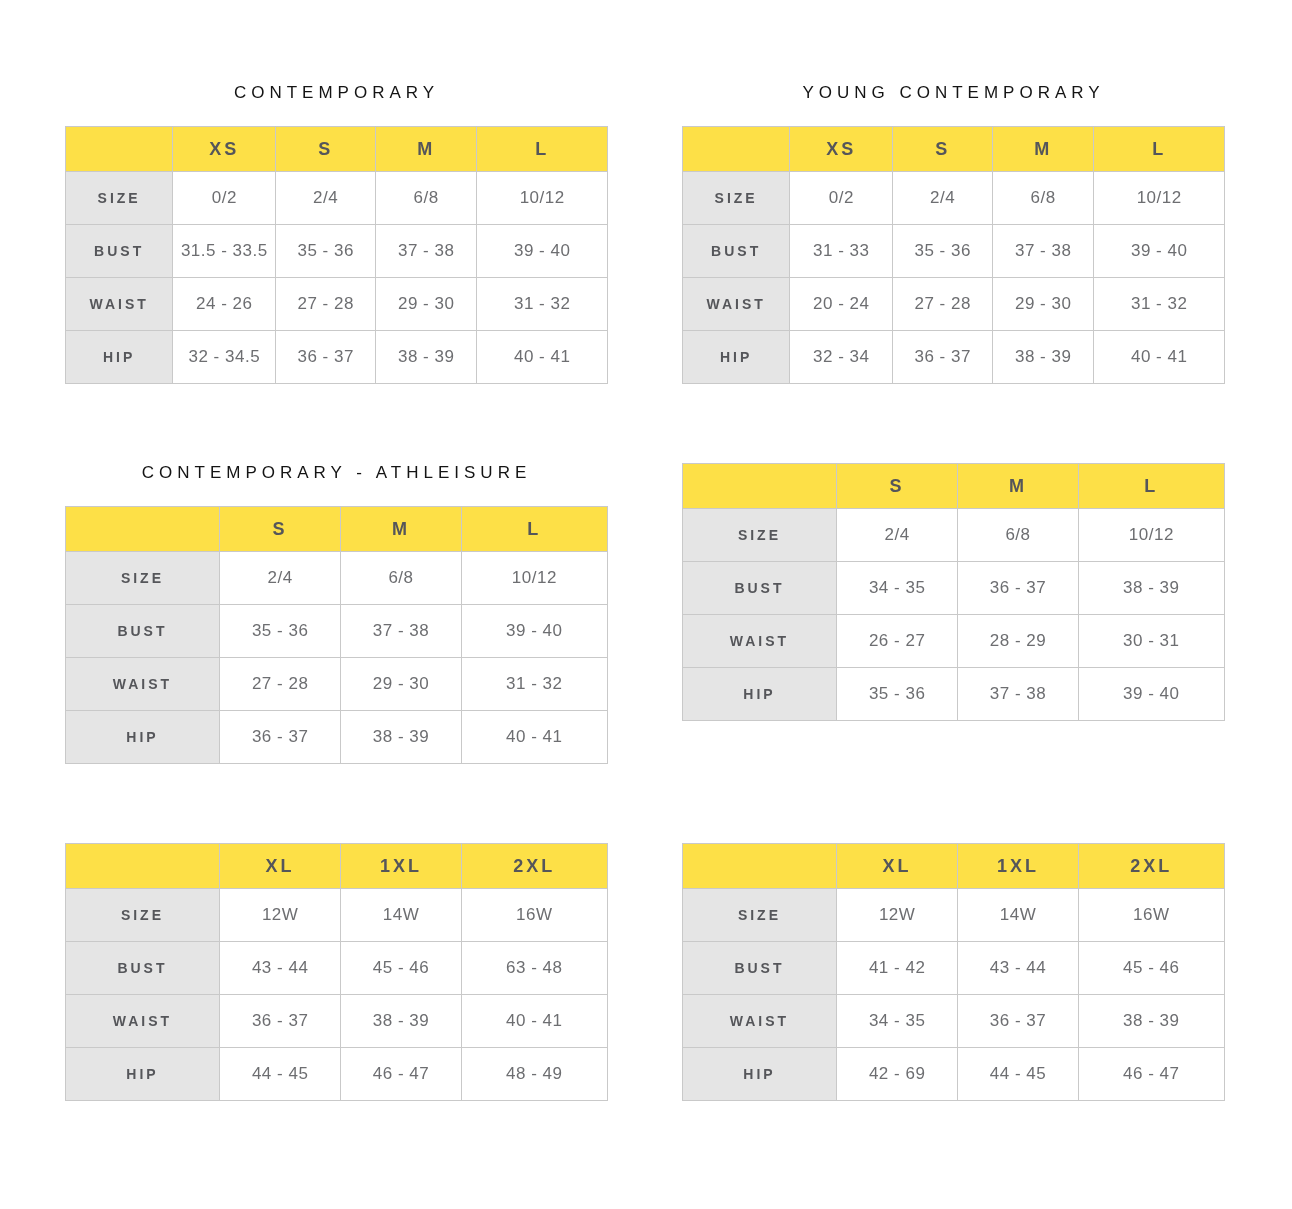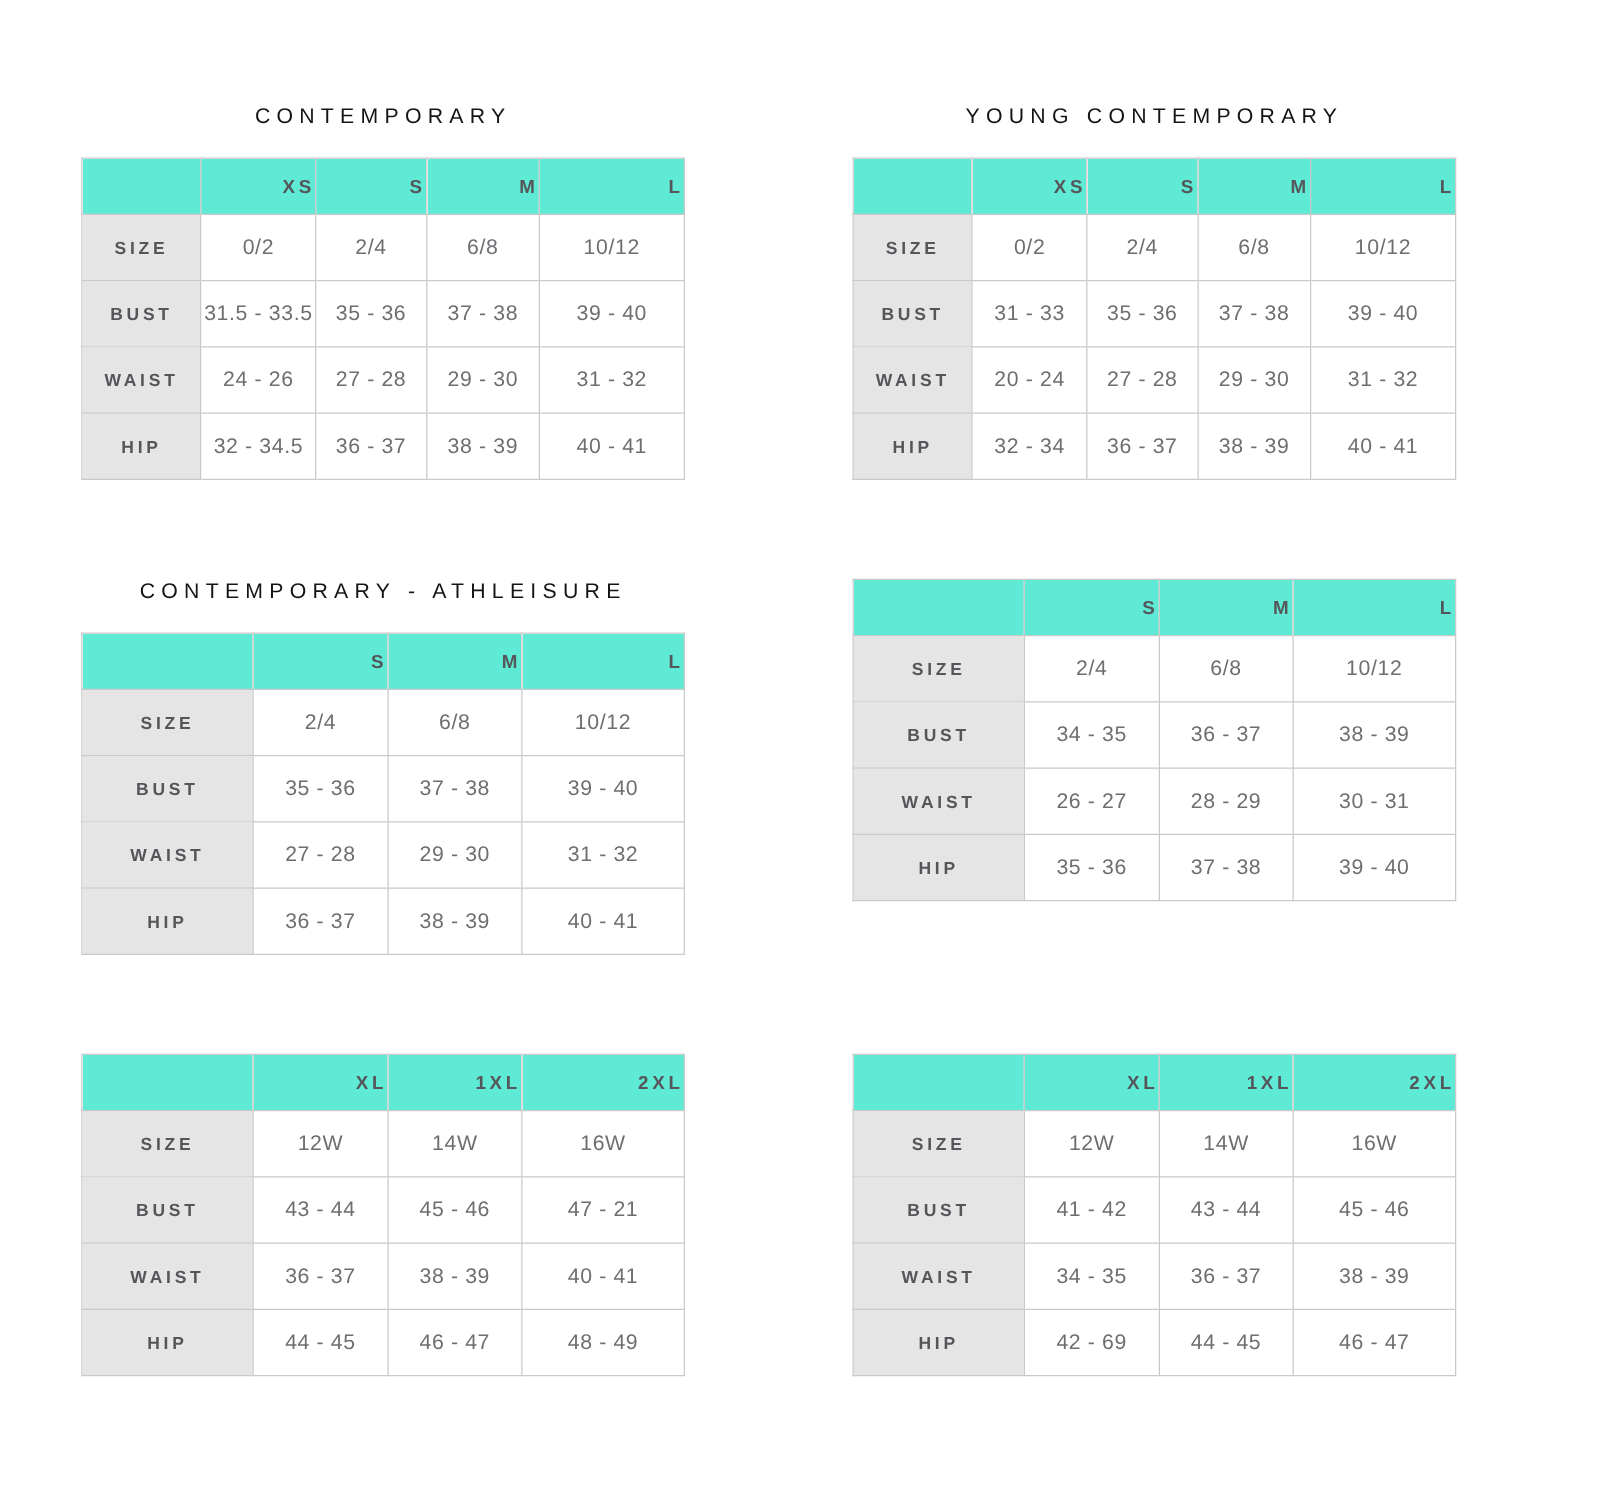--- a/index.html
+++ b/index.html
@@ -14,21 +14,21 @@
     -webkit-font-smoothing: antialiased;
   }
   .charts-grid {
     display: grid;
     grid-template-columns: 543px 543px;
     column-gap: 74px;
     row-gap: 79px;
     padding: 83px 0 0 65px;
     box-sizing: border-box;
   }
-  .chart-section { width: 483px; }
+  .chart-section { width: 543px; }
   .chart-title {
     margin: 0 0 23px 0;
     font-size: 17px;
     font-weight: 400;
     letter-spacing: 5px;
     color: #141414;
     text-align: center;
     line-height: 20px;
     white-space: nowrap;
   }
@@ -39,26 +39,25 @@
   }
   .size-table th, .size-table td {
     border: 1px solid #c9c9c9;
     text-align: center;
     vertical-align: middle;
     padding: 0;
     overflow: hidden;
   }
   .size-table thead th {
     height: 44px;
-    background: #5eead4;
-    font-size: 15px;
+    background: #fde047;
+    font-size: 18px;
     font-weight: 700;
     letter-spacing: 3px;
     color: #55565a;
-    text-align: right;
   }
   .size-table tbody th {
     height: 52px;
     background: #e5e5e5;
     font-size: 14px;
     font-weight: 700;
     letter-spacing: 3px;
     color: #55565a;
   }
   .size-table tbody td {
@@ -299,21 +298,21 @@
         <tr>
           <th>SIZE</th>
           <td>12W</td>
           <td>14W</td>
           <td>16W</td>
         </tr>
         <tr>
           <th>BUST</th>
           <td>43 - 44</td>
           <td>45 - 46</td>
-          <td>47 - 21</td>
+          <td>63 - 48</td>
         </tr>
         <tr>
           <th>WAIST</th>
           <td>36 - 37</td>
           <td>38 - 39</td>
           <td>40 - 41</td>
         </tr>
         <tr>
           <th>HIP</th>
           <td>44 - 45</td>

